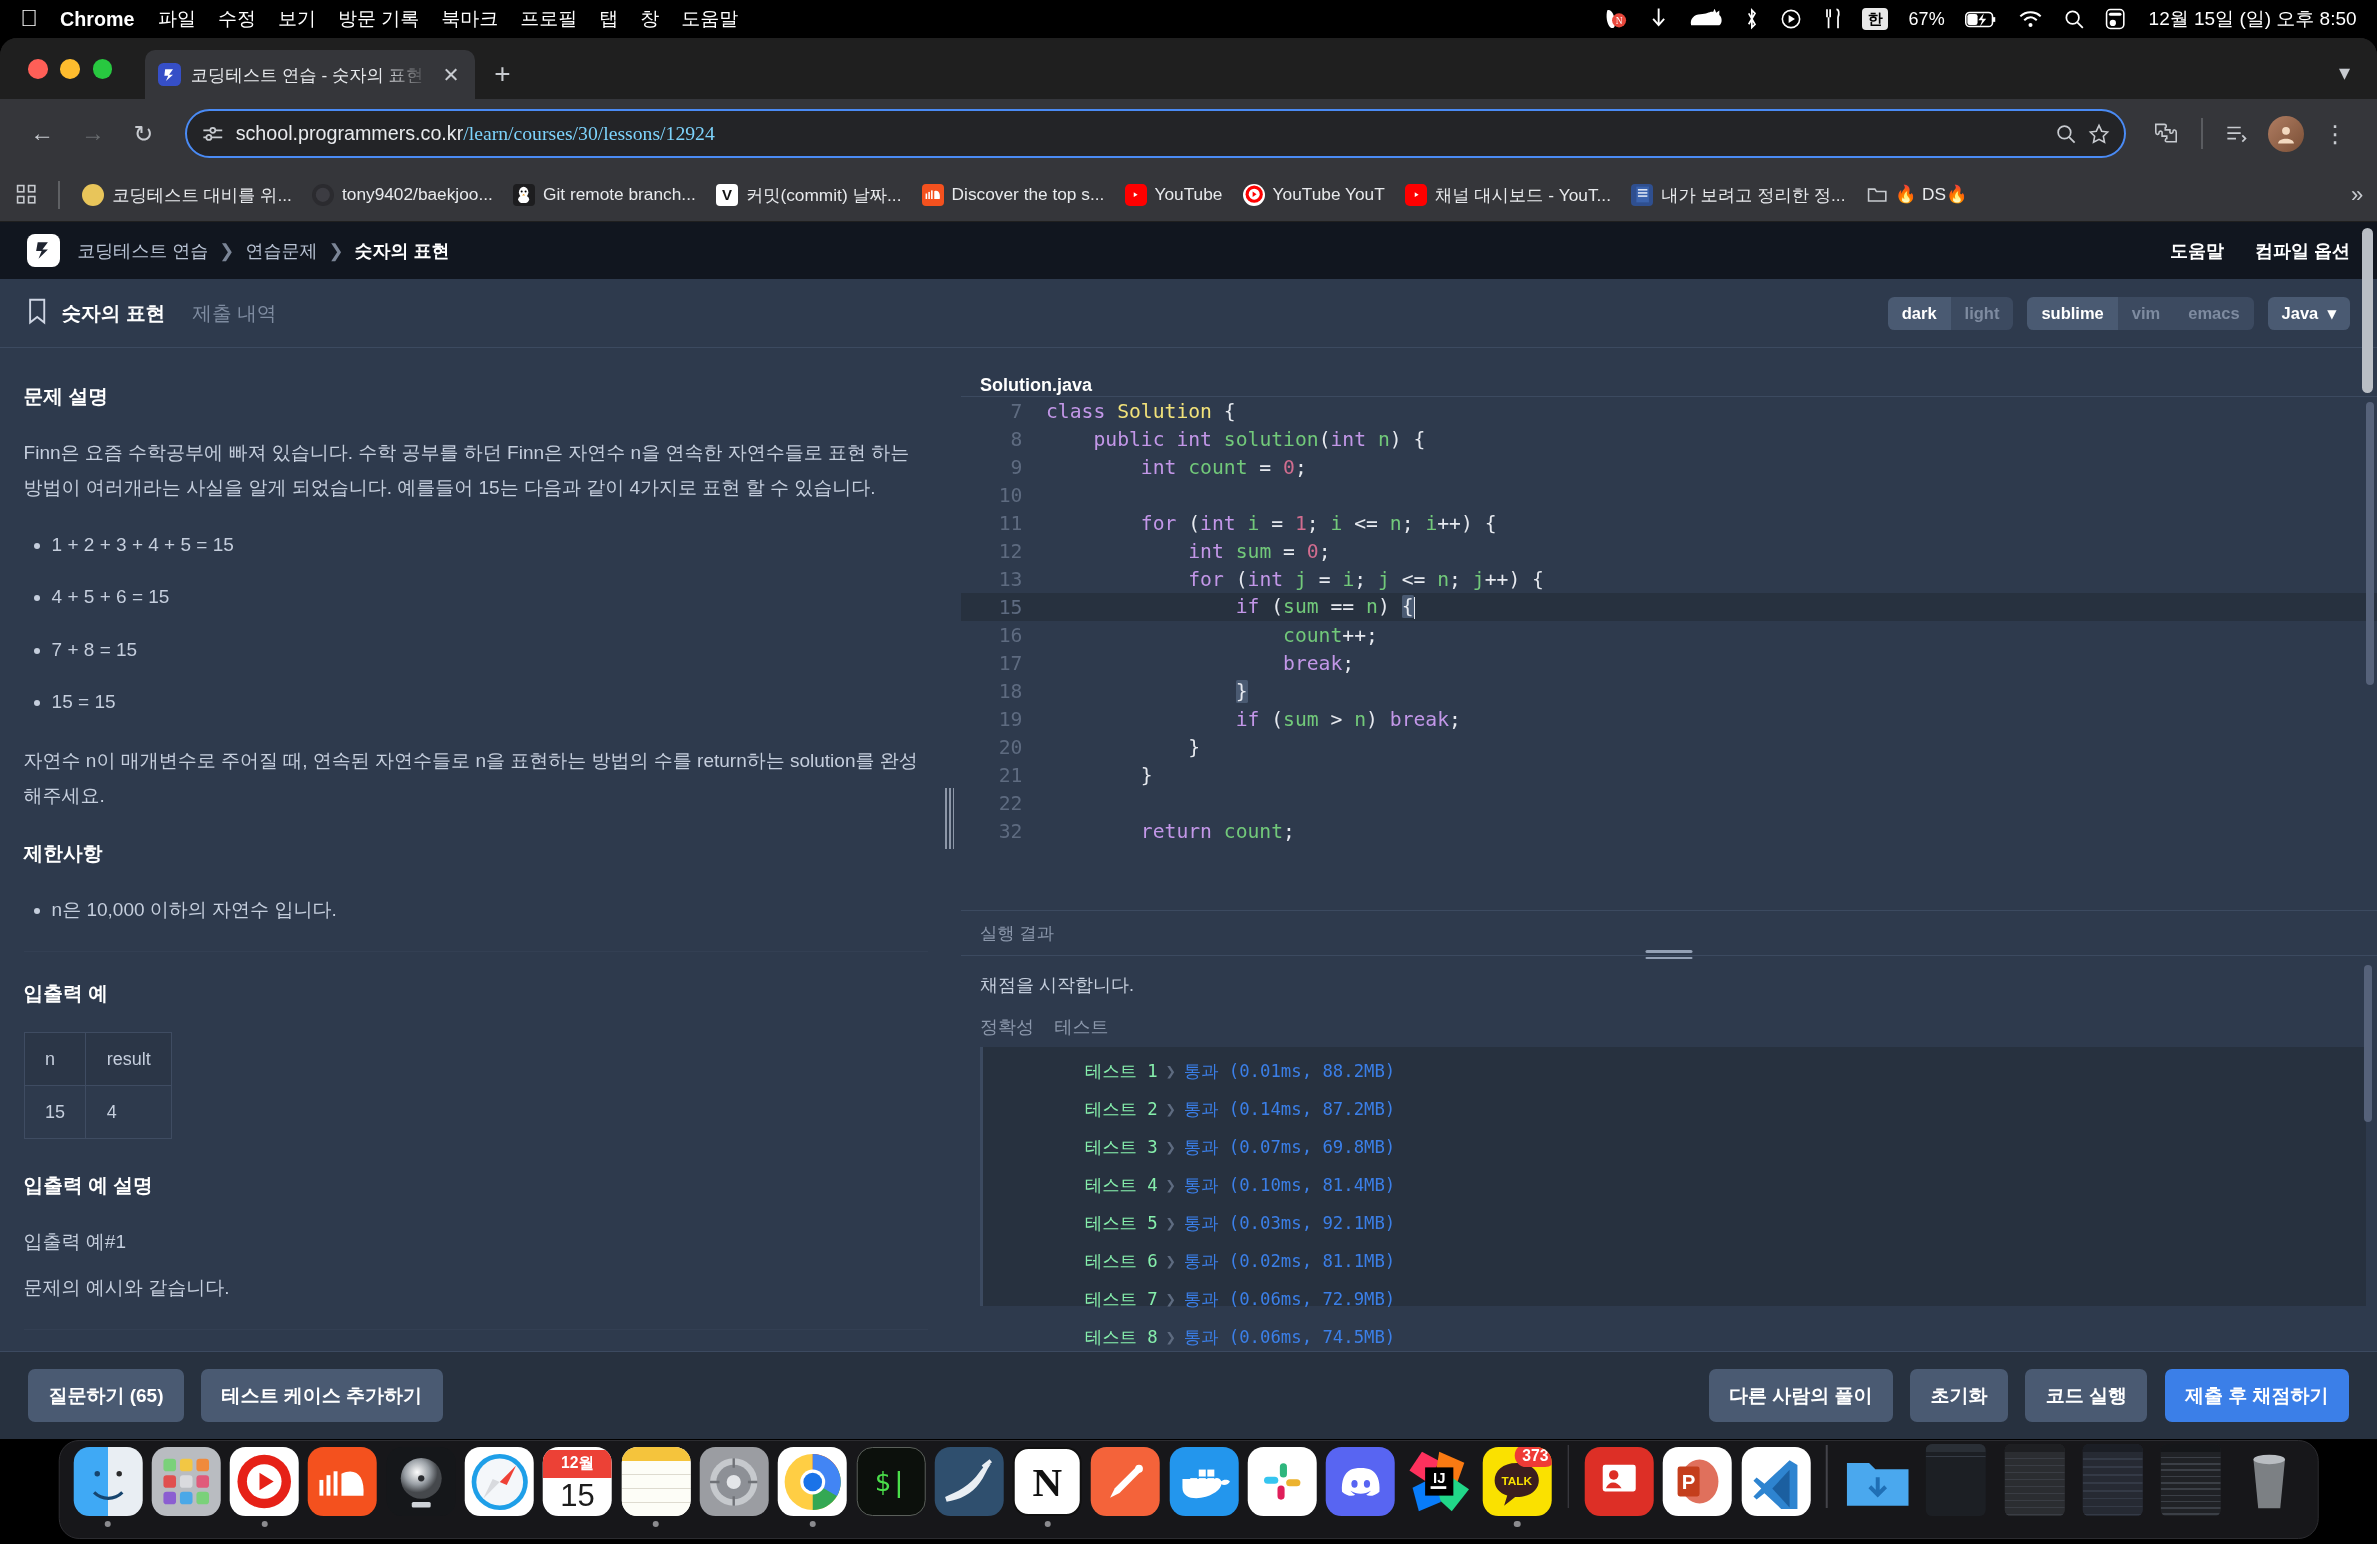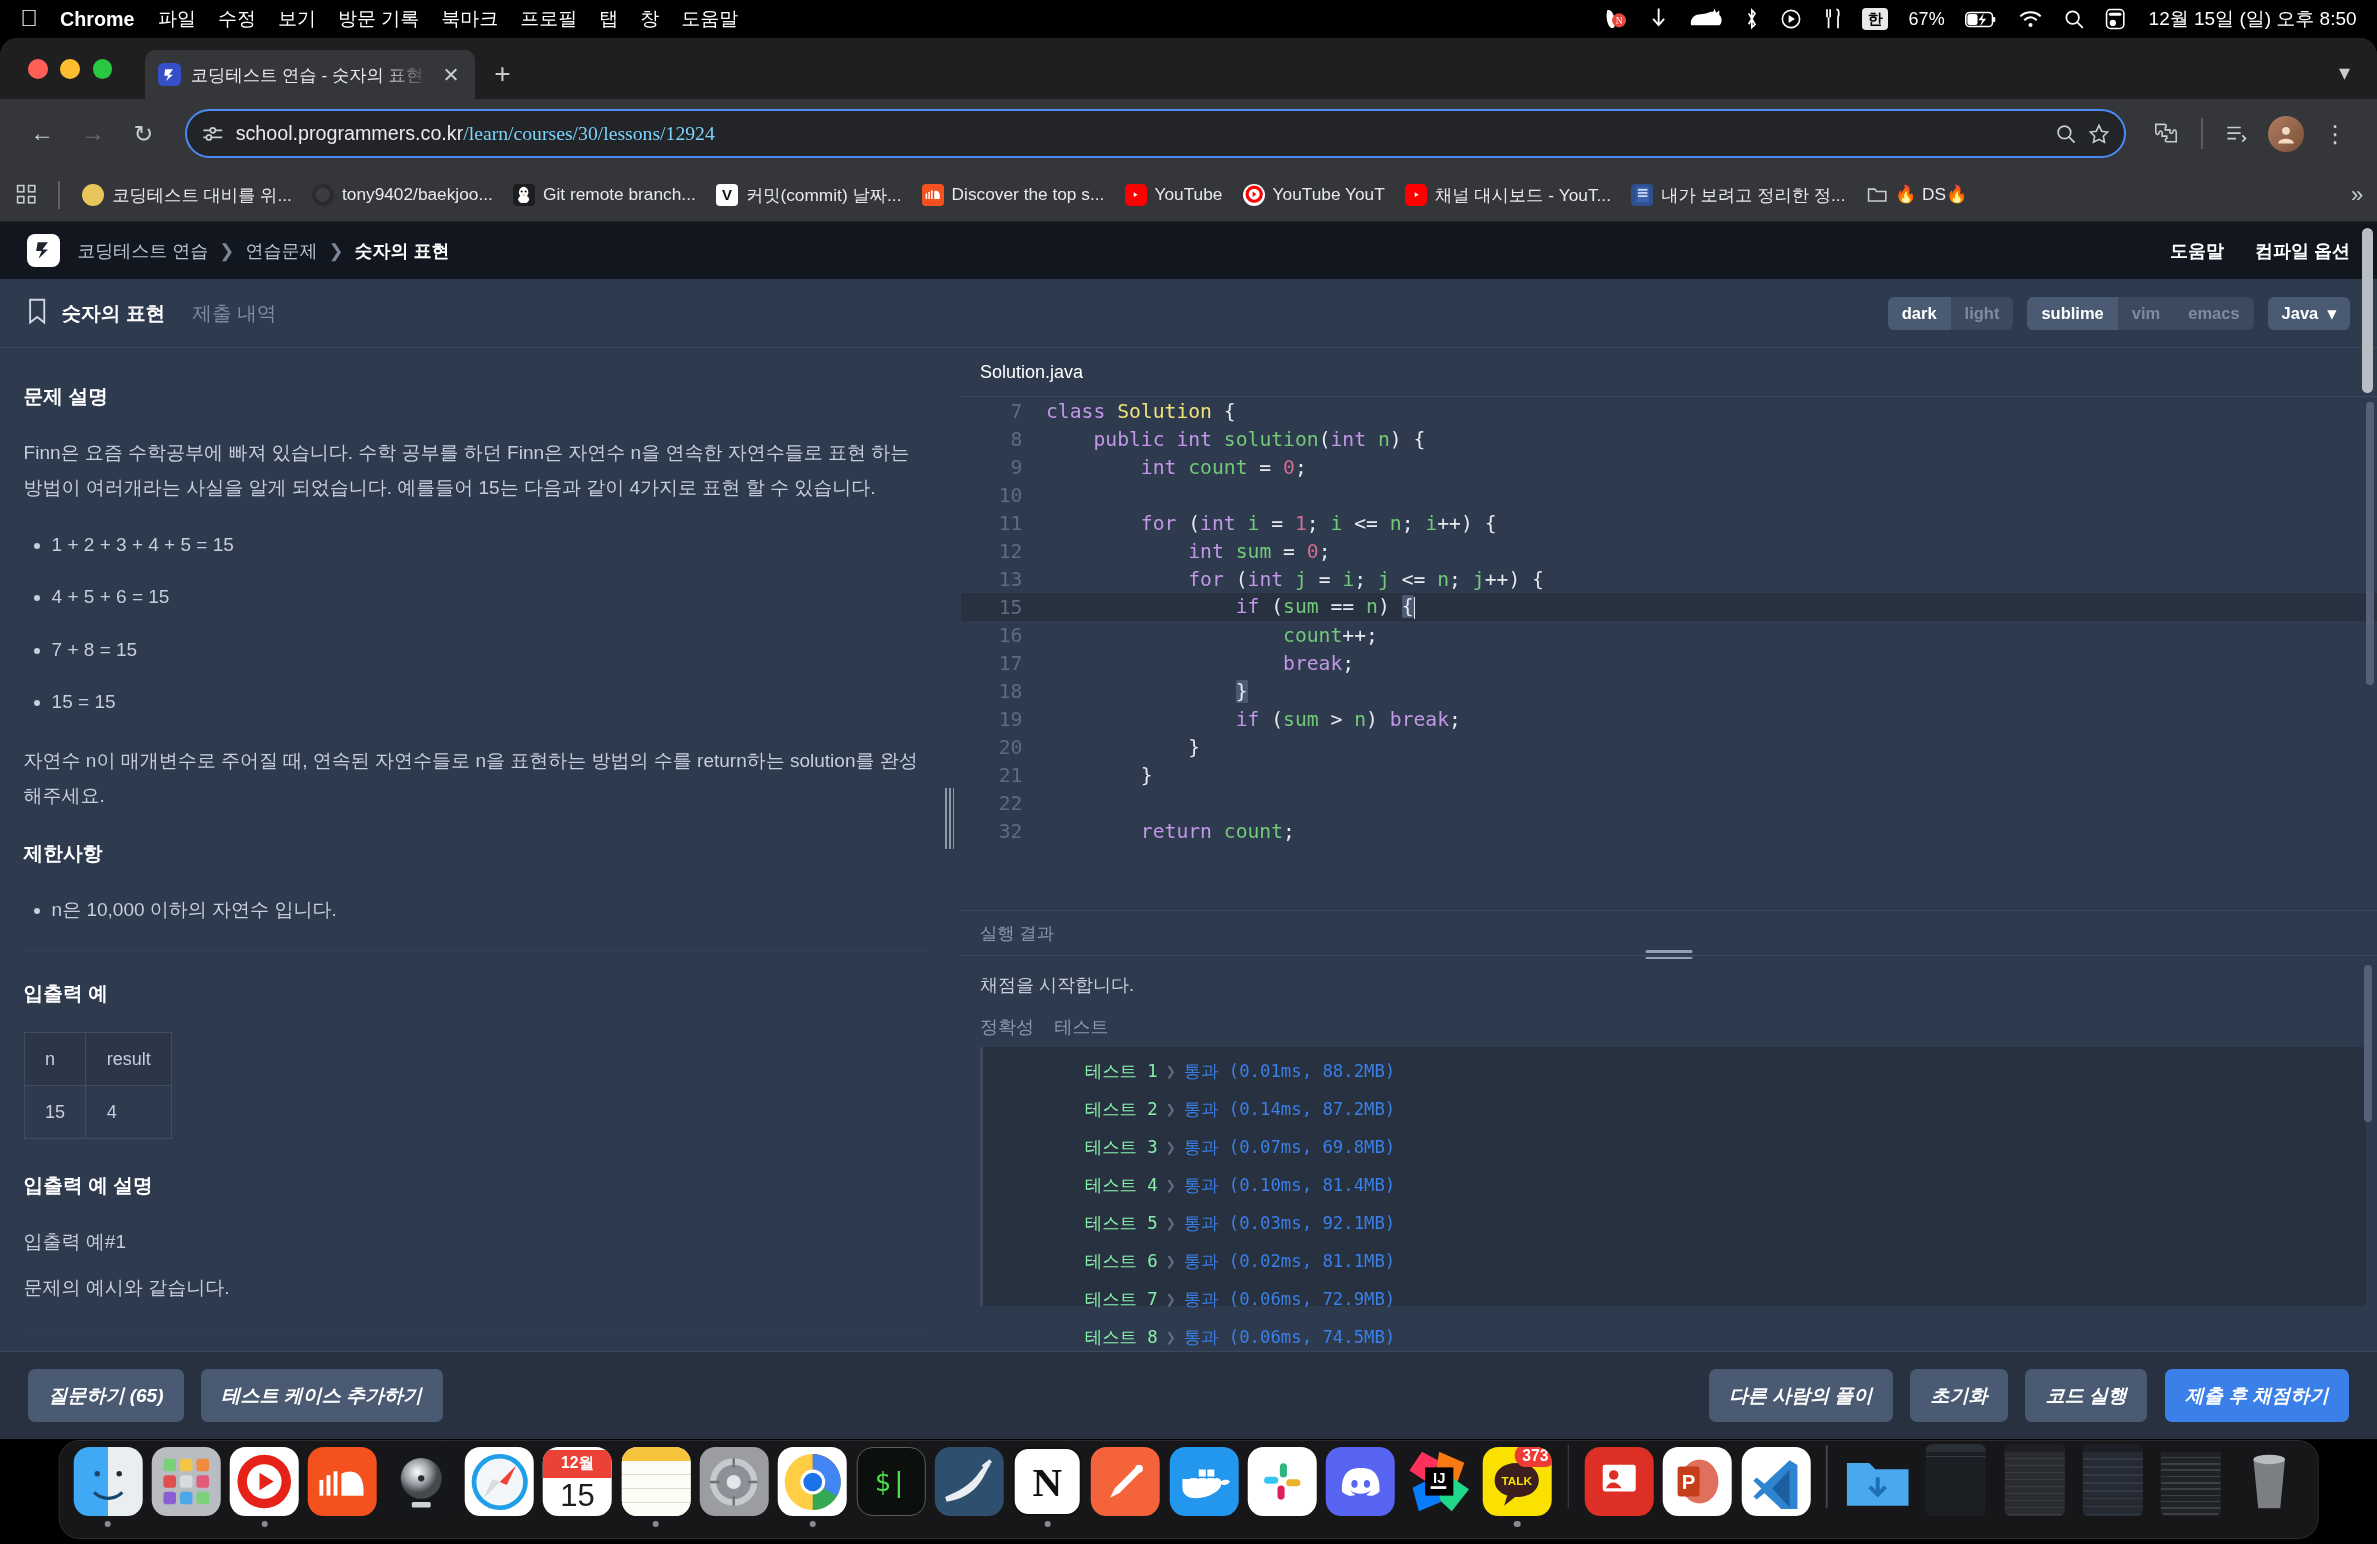--- a/index.html
+++ b/index.html
@@ -169,22 +169,22 @@
   .iotable th { background: #2b3647; }
   #gripper {
     position: absolute; right: 4.7px; top: 440px;
     width: 11px; height: 61px;
     background: repeating-linear-gradient(90deg,#8d97a8 0 1.6px,transparent 1.6px 3.9px);
   }
 
   
   #right { flex: 1; display: flex; flex-direction: column; background: #2e3a4d; position: relative; }
   #filebar {
-    height: 49px; display: flex; align-items: center; padding: 0 0 0 19px;
-    color: #fff; font-weight: normal; font-size: 18px; border-bottom: 1.6px solid #3c4a60;
+    height: 49px; display: flex; align-items: flex-end; padding: 0 0 0 19px;
+    color: #fff; font-weight: bold; font-size: 18px; border-bottom: 1.6px solid #3c4a60;
   }
   #editor {
     height: 513px; background: #2e3a4d; overflow: hidden;
     font-family: "DejaVu Sans Mono", monospace; font-size: 19.7px; position: relative;
   }
   .cl { display: flex; height: 28px; align-items: center; white-space: pre; }
   .cl.hl { background: #27313f; }
   .ln { width: 85px; text-align: right; padding-right: 23.6px; color: #5e6b80; flex: 0 0 auto; }
   .code { color: #e6e9ef; }
   .k { color: #c397e8; }      
@@ -217,21 +217,21 @@
   #cs-scrollbar { position: absolute; right: 4.7px; top: 9.4px; width: 7.9px; height: 157px; background: #56627a; border-radius: 4.7px; }
 
   
   #actionbar {
     position: absolute; left: 0; bottom: 0; width: 2377px; height: 88px;
     background: #27313f; display: flex; align-items: center; padding: 0 28px;
     border-top: 1.6px solid #3c4a60;
   }
   .abtn {
     background: #4a5a72; color: #fff; font-size: 19px; font-weight: bold;
-    border: none; border-radius: 7px; padding: 13.4px 20.4px; margin-right: 17.3px; font-style: italic;
+    border: none; border-radius: 7px; padding: 13.4px 20.4px; margin-right: 17.3px;
   }
   #actionbar .right { margin-left: auto; display: flex; }
   #actionbar .right .abtn { margin-right: 0; margin-left: 17.3px; }
   .abtn.primary { background: #3b7fe8; }
 
   #page-scrollbar {
     position: absolute; right: 3.9px; top: 6.3px; width: 11px; height: 165px;
     background: #b9bec5; border-radius: 6.3px;
   }
 

